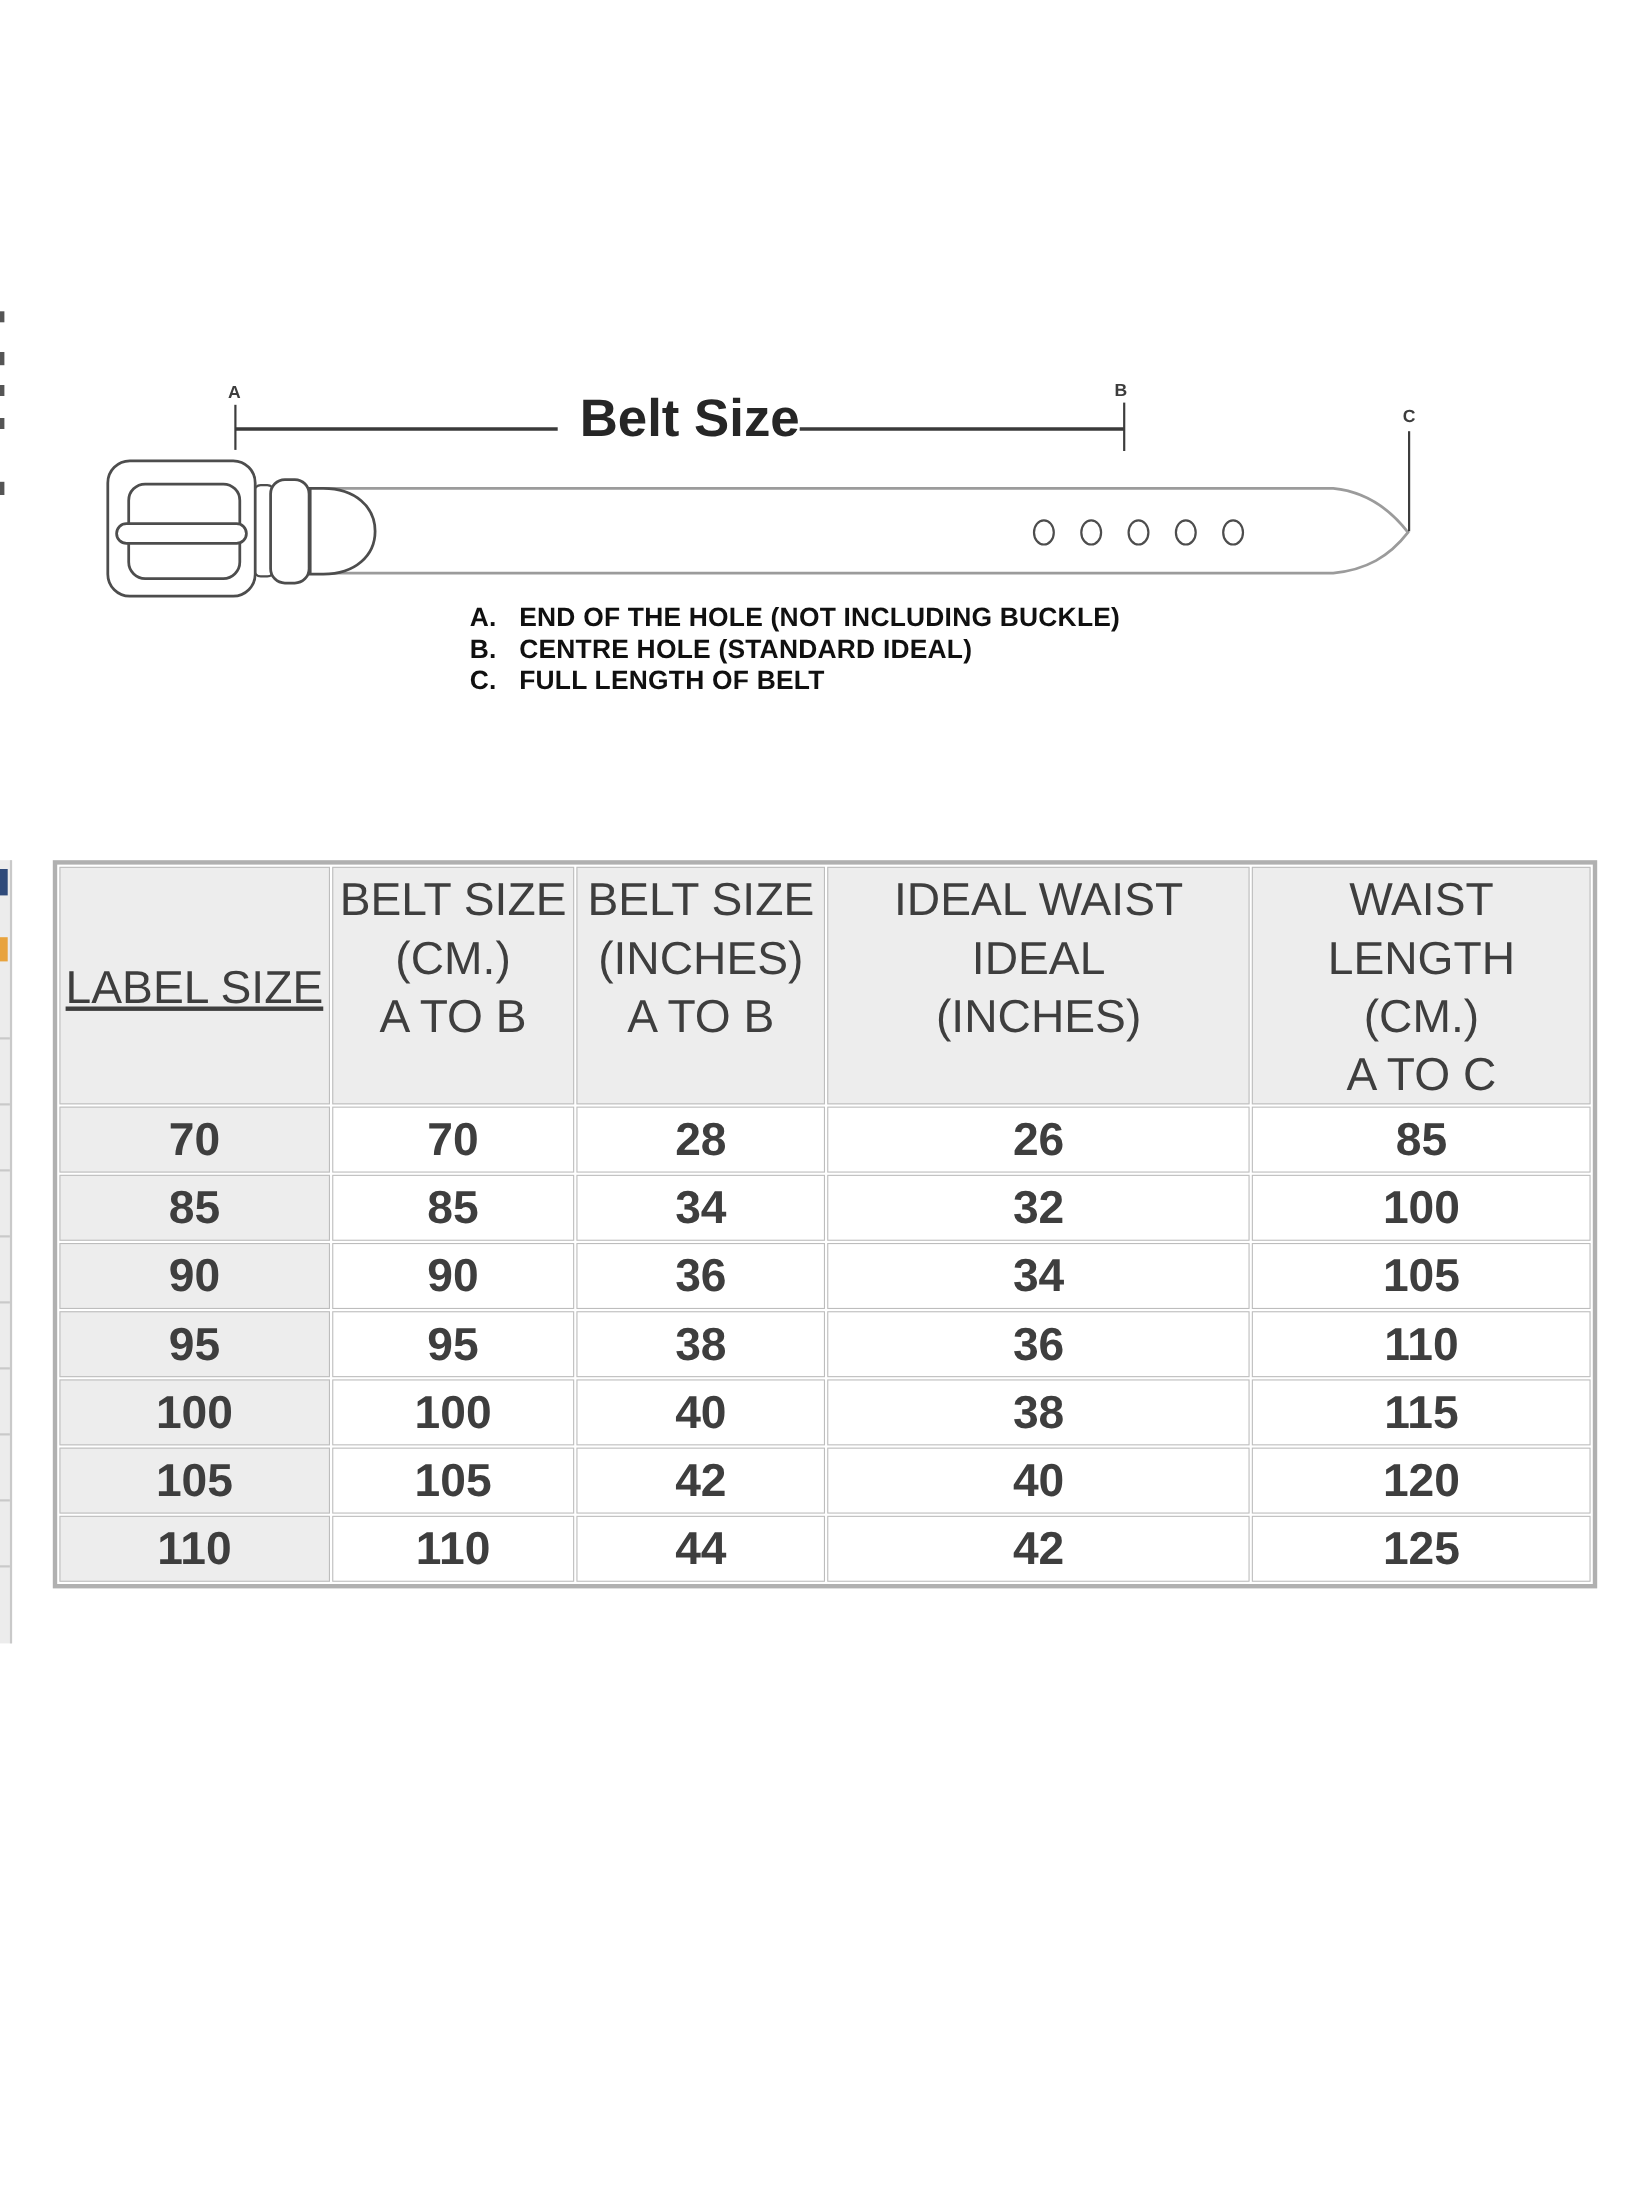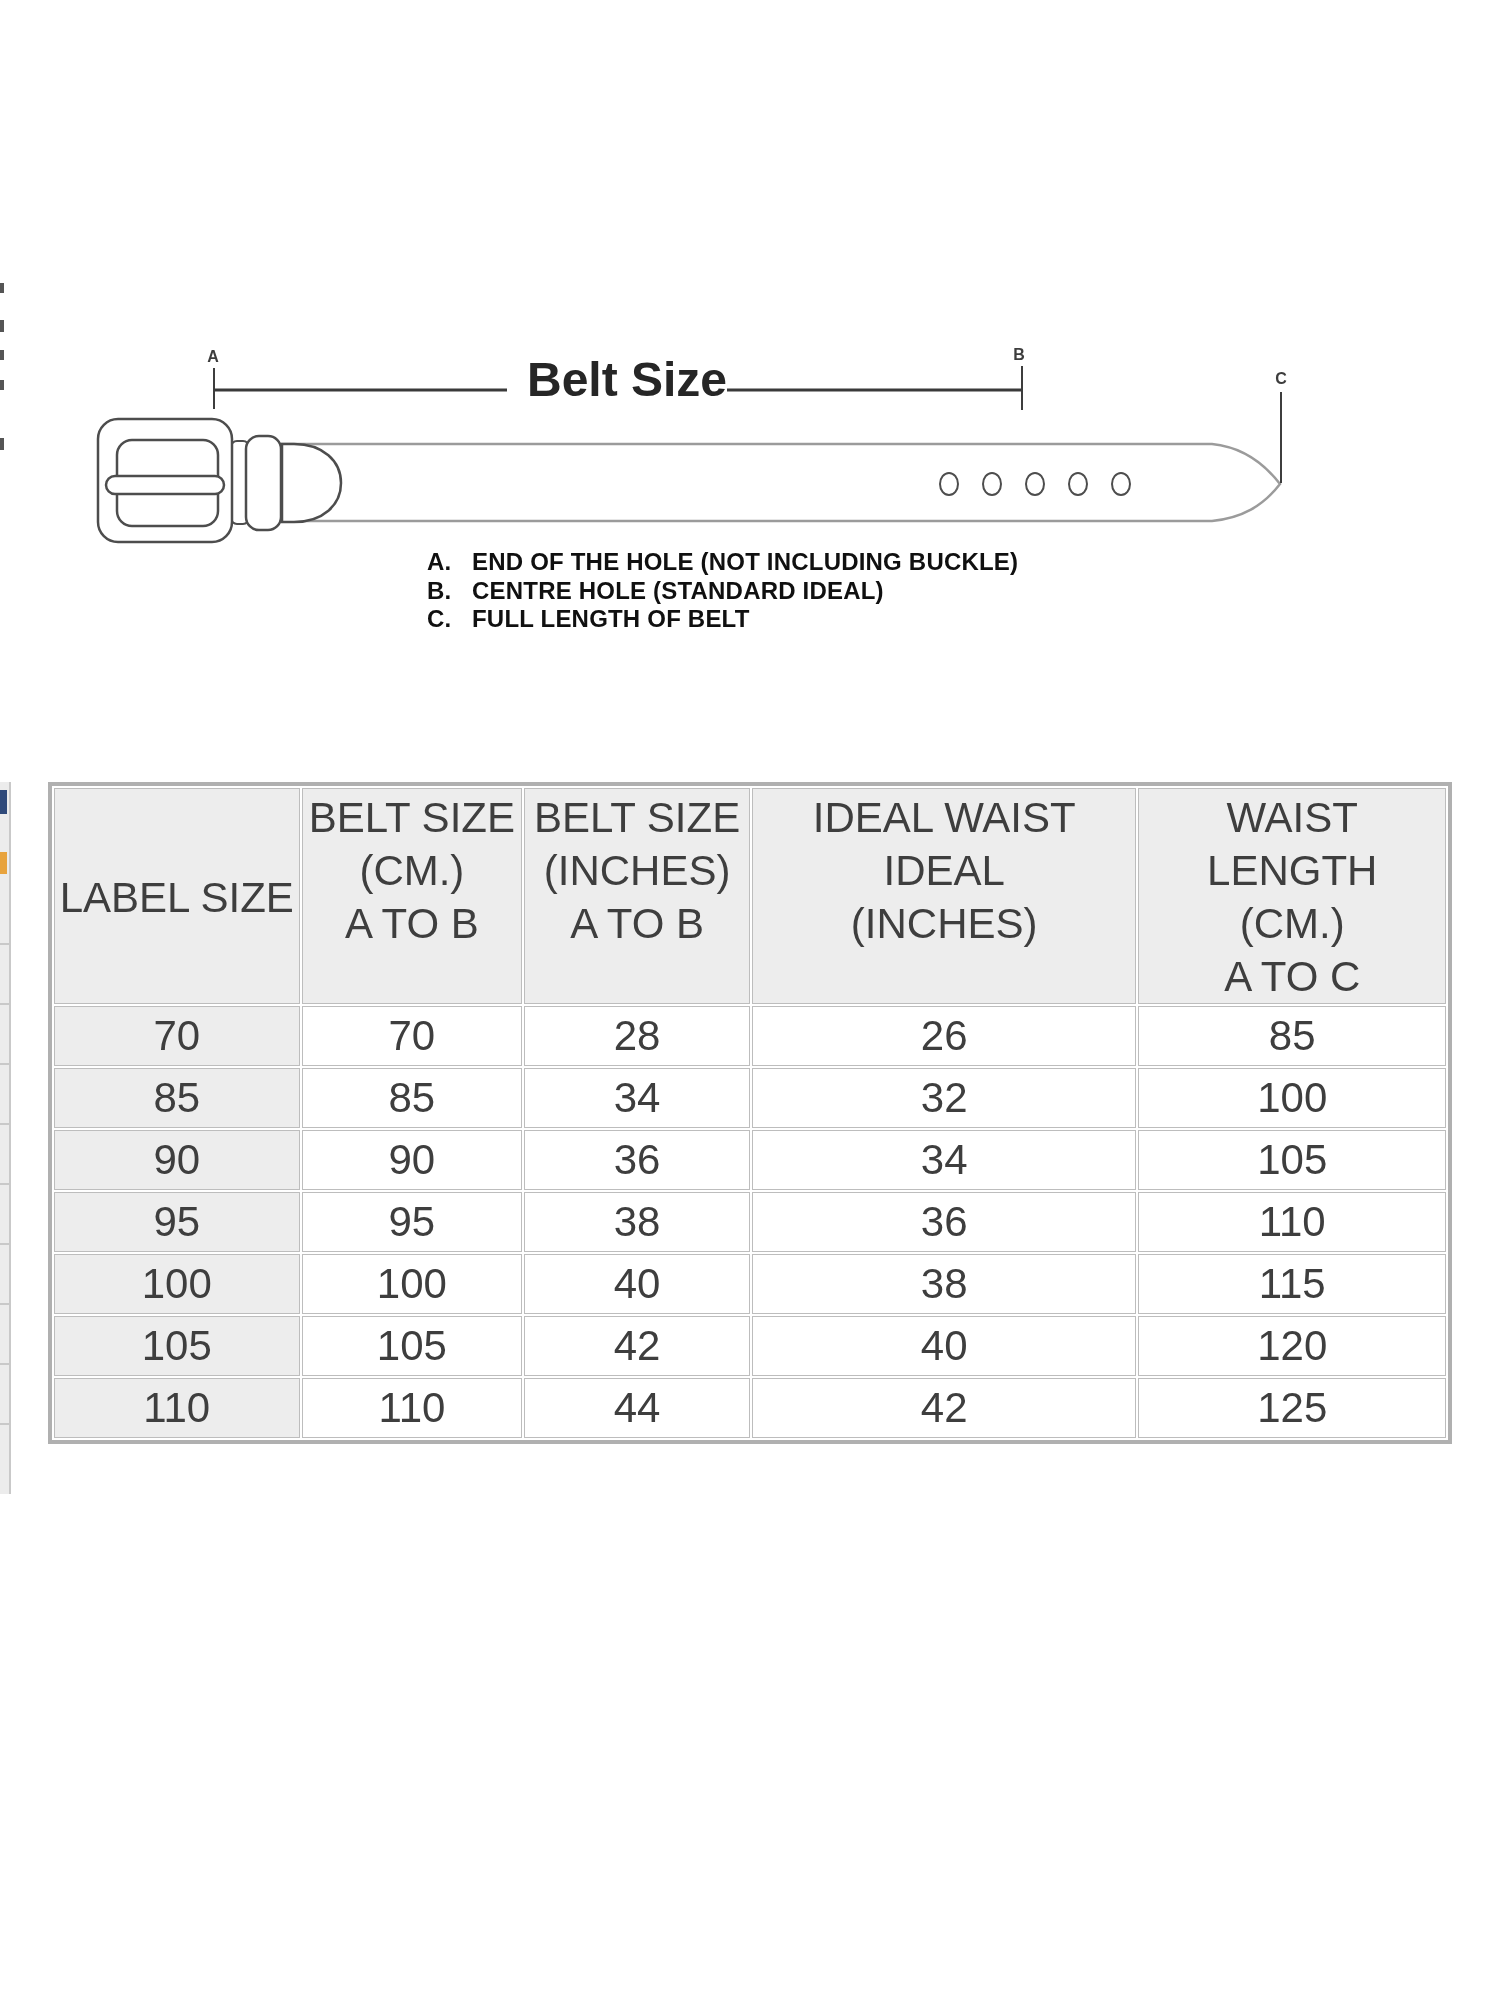--- a/index.html
+++ b/index.html
@@ -19,27 +19,27 @@
   }
   .legend-row{display:flex;height:28.6px;align-items:center;}
   .legend-label{width:45px;flex:0 0 45px;}
   
   .size-table{
     position:absolute;left:48px;top:782px;width:1404px;
     border-collapse:separate;border-spacing:2px;
     border:4px solid #b0b0b0;background:#ffffff;table-layout:fixed;
   }
   .size-table th,.size-table td{
-    border:1px solid #bdbdbd;text-align:center;color:#3e3e3e;overflow:hidden;
+    border:1px solid #bdbdbd;text-align:center;color:#3e3e3e;overflow:hidden;font-weight:bold;
   }
   .size-table th{
     background:#ededed;font-weight:400;font-size:42px;line-height:53px;
     vertical-align:top;padding:2px 0 0 0;height:150px;
   }
-  .size-table th:first-child{vertical-align:middle;}
+  .size-table th:first-child{vertical-align:middle;text-decoration:underline;}
   .size-table td{font-size:42px;height:56px;background:#ffffff;}
   .size-table td:first-child{background:#ededed;}
   .hl{display:block;}
   
   .edge-sliver{
     position:absolute;left:0;top:782px;width:9px;height:712px;
     background:#ececec;border-right:2px solid #c9c9c9;
   }
   .edge-sliver .sep{position:absolute;left:0;width:9px;height:2px;background:#c9c9c9;}
   .frag{position:absolute;left:0;}

